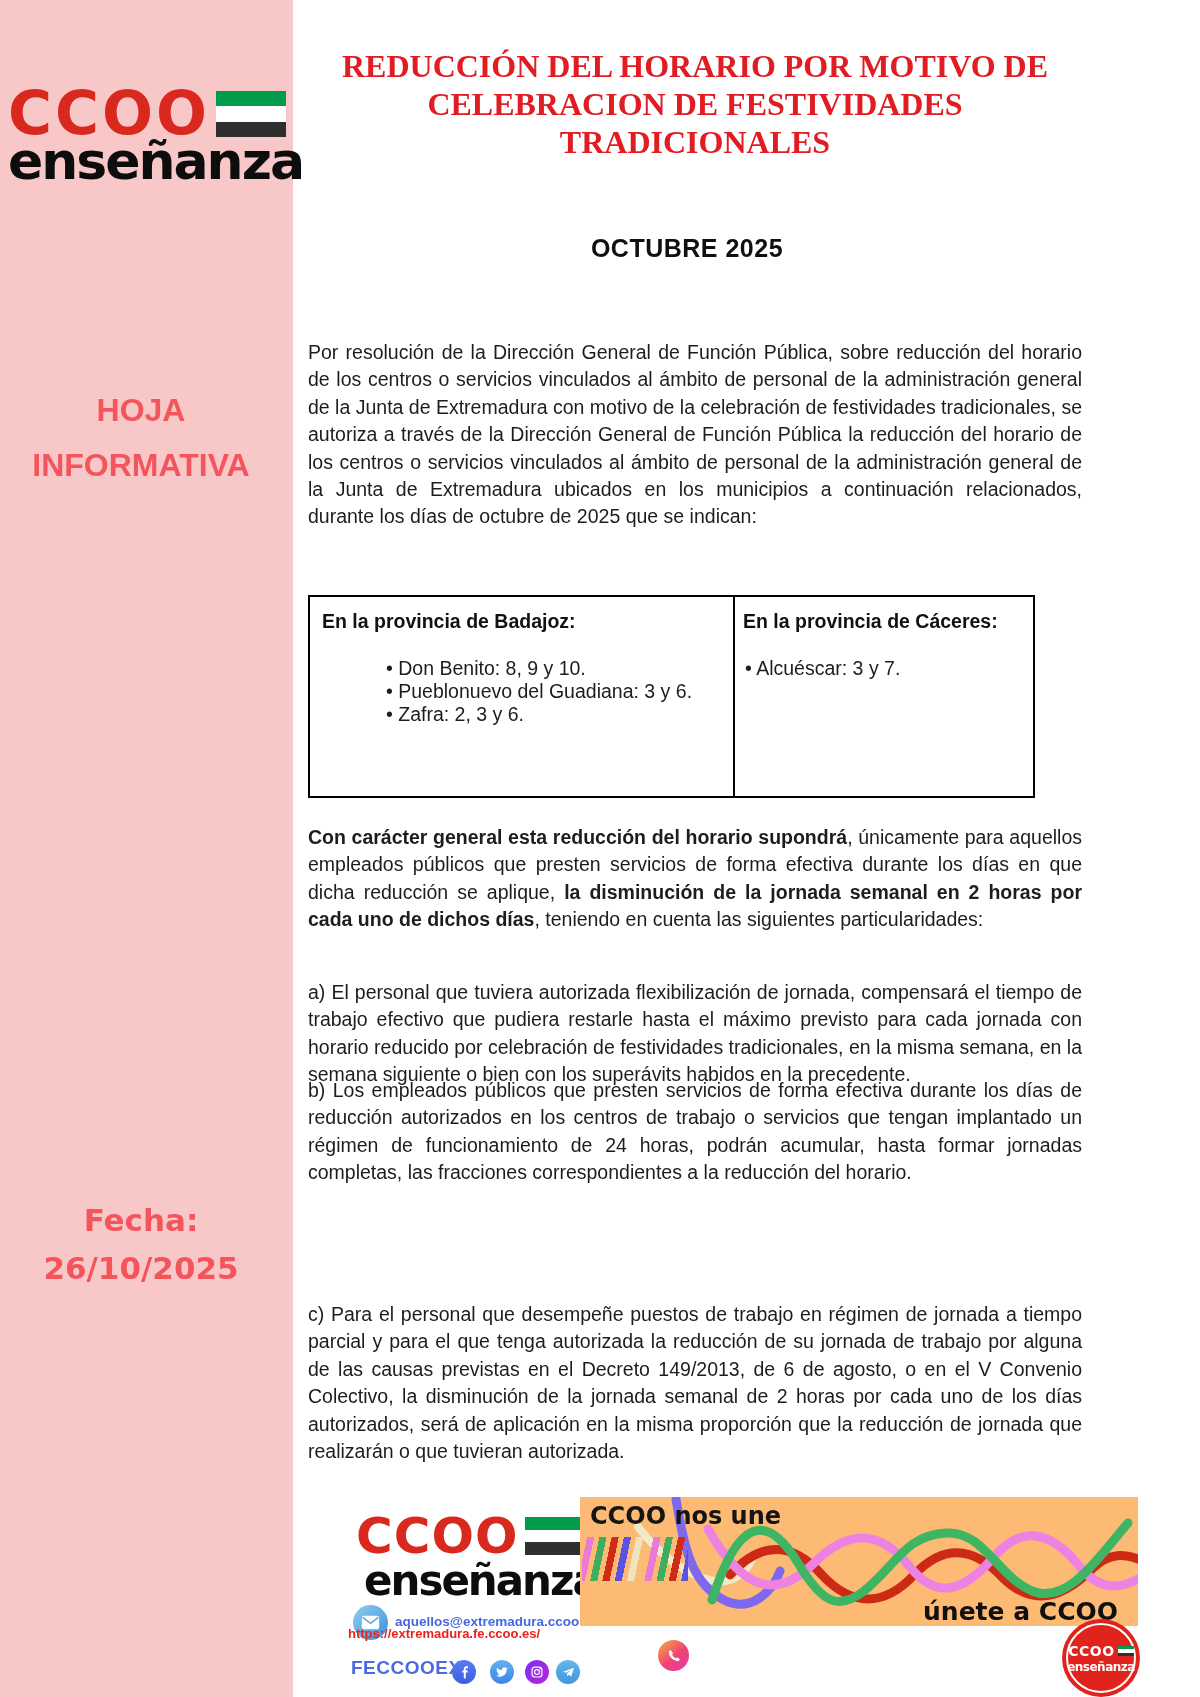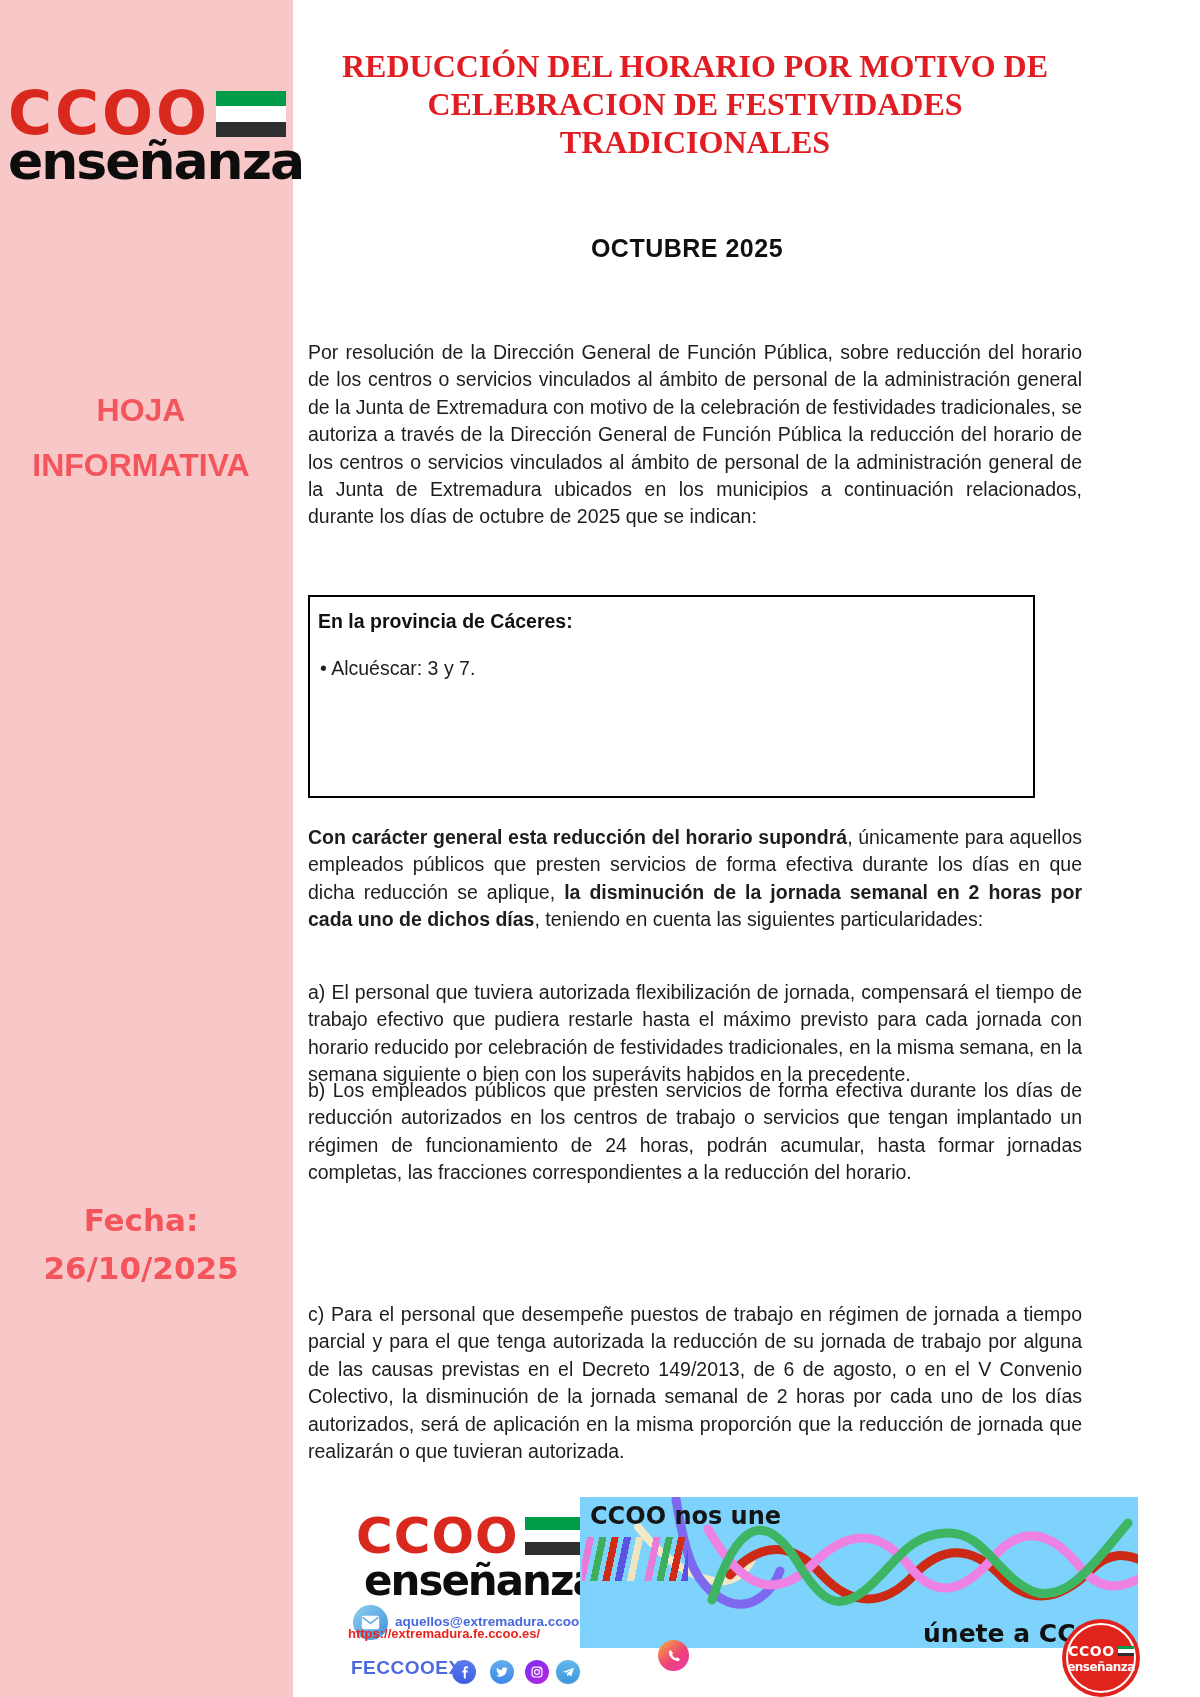--- a/index.html
+++ b/index.html
@@ -55,21 +55,21 @@
   .f-email-icon { position:absolute; left:33px; top:115px; width:35px; height:35px; background:linear-gradient(135deg,#8ed0f0,#3f8fd8); }
   .f-email { position:absolute; left:75px; top:124px; font-size:13.5px; font-weight:bold; color:#4667dd; }
   .f-site  { position:absolute; left:28px; top:136px; font-size:13px; font-weight:bold; color:#e8231e; }
   .f-handle{ position:absolute; left:31px; top:167px; font-size:19px; font-weight:bold; color:#4b6ae2; letter-spacing:0.5px; }
   .social { position:absolute; top:170px; width:24px; height:24px; }
   .fb { left:132px; background:linear-gradient(180deg,#5a7cf0,#3d5ee0); }
   .tw { left:170px; background:linear-gradient(180deg,#62b0f0,#3d86e8); }
   .ig { left:205px; background:linear-gradient(135deg,#7b2ff7,#b726d8); }
   .tg { left:236px; background:linear-gradient(180deg,#64b8ec,#3f96dc); }
 
-  .banner { position:absolute; left:260px; top:7px; width:558px; height:151px; background:#7dd3fc; overflow:hidden; }
+  .banner { position:absolute; left:260px; top:7px; width:558px; height:129px; background:#fdba74; overflow:hidden; }
   .banner-svg { position:absolute; left:0; top:0; }
   .banner-stripes { position:absolute; left:2px; top:40px; width:106px; height:44px;
     background:repeating-linear-gradient(102deg,
       transparent 0 5px, #ea7ad8 5px 12px,
       transparent 12px 17px, #3fae5c 17px 24px,
       transparent 24px 29px, #cf2b16 29px 36px,
       transparent 36px 41px, #5a52e0 41px 48px,
       transparent 48px 53px, #efe4bd 53px 60px,
       transparent 60px 65px); }
   .slogan-top { position:absolute; left:10px; top:5px; font-family:"DejaVu Sans",sans-serif; font-weight:bold; font-size:24px; color:#151515; }
@@ -114,20 +114,28 @@
   <div class="doc-title">
     <div>REDUCCIÓN DEL HORARIO POR MOTIVO DE</div>
     <div>CELEBRACION DE FESTIVIDADES</div>
     <div>TRADICIONALES</div>
   </div>
   <div class="doc-month">OCTUBRE 2025</div>
 
   <div class="par" id="p-intro">Por resolución de la Dirección General de Función Pública, sobre reducción del horario de los centros o servicios vinculados al ámbito de personal de la administración general de la Junta de Extremadura con motivo de la celebración de festividades tradicionales, se autoriza a través de la Dirección General de Función Pública la reducción del horario de los centros o servicios vinculados al ámbito de personal de la administración general de la Junta de Extremadura ubicados en los municipios a continuación relacionados, durante los días de octubre de 2025 que se indican:</div>
 
   <div class="prov-table">
+    <div class="tcol1">
+      <div class="thead">En la provincia de Badajoz:</div>
+      <ul class="tlist">
+        <li>Don Benito: 8, 9 y 10.</li>
+        <li>Pueblonuevo del Guadiana: 3 y 6.</li>
+        <li>Zafra: 2, 3 y 6.</li>
+      </ul>
+    </div>
     <div class="tcol2">
       <div class="thead">En la provincia de Cáceres:</div>
       <ul class="tlist">
         <li>Alcuéscar: 3 y 7.</li>
       </ul>
     </div>
   </div>
 
   <div class="par" id="p-general"><span class="b">Con carácter general esta reducción del horario supondrá</span><span>, únicamente para aquellos empleados públicos que presten servicios de forma efectiva durante los días en que dicha reducción se aplique, </span><span class="b">la disminución de la jornada semanal en 2 horas por cada uno de dichos días</span><span>, teniendo en cuenta las siguientes particularidades:</span></div>
 

